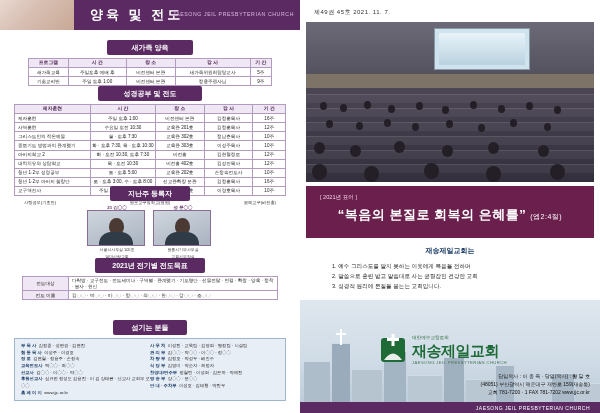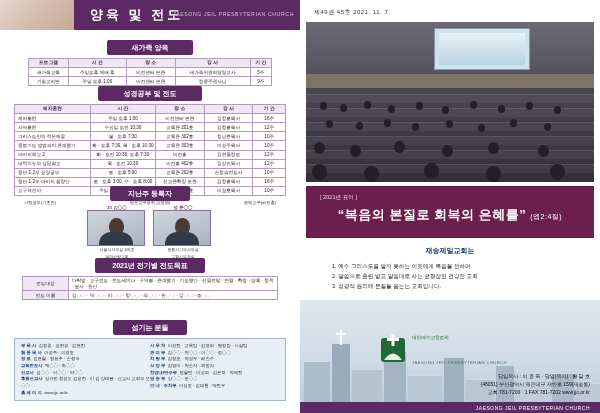--- a/index.html
+++ b/index.html
@@ -383,20 +383,21 @@
   <div class="logo-wrap">
     <div class="logo-mark">
       <svg width="26" height="30" viewBox="0 0 26 30">
         <rect x="1" y="4" width="24" height="24" rx="3" fill="#1f6b38"></rect>
         <rect x="11.5" y="0" width="3" height="12" fill="#ffffff"></rect>
         <rect x="7" y="4" width="12" height="3" fill="#ffffff"></rect>
         <path d="M4 26 Q13 13 22 26 Z" fill="#ffffff" opacity="0.9"></path>
       </svg>
     </div>
     <div class="logo-sm">대한예수교장로회</div>
+    <div class="logo-big">재송제일교회</div>
     <div class="logo-eng">JAESONG JEIL PRESBYTERIAN CHURCH</div>
   </div>
 
   <div class="addr">
     <div>담임목사 : 이 충 욱    ·    당임(목사) : 황 달 호</div>
     <div>(48051) 부산광역시 해운대구 재반로 159(재송동)</div>
     <div>교회 781-7200 · 1  FAX 781-7202  www.jjc.or.kr</div>
   </div>
 
   <div class="purplebar">JAESONG JEIL PRESBYTERIAN CHURCH</div>

